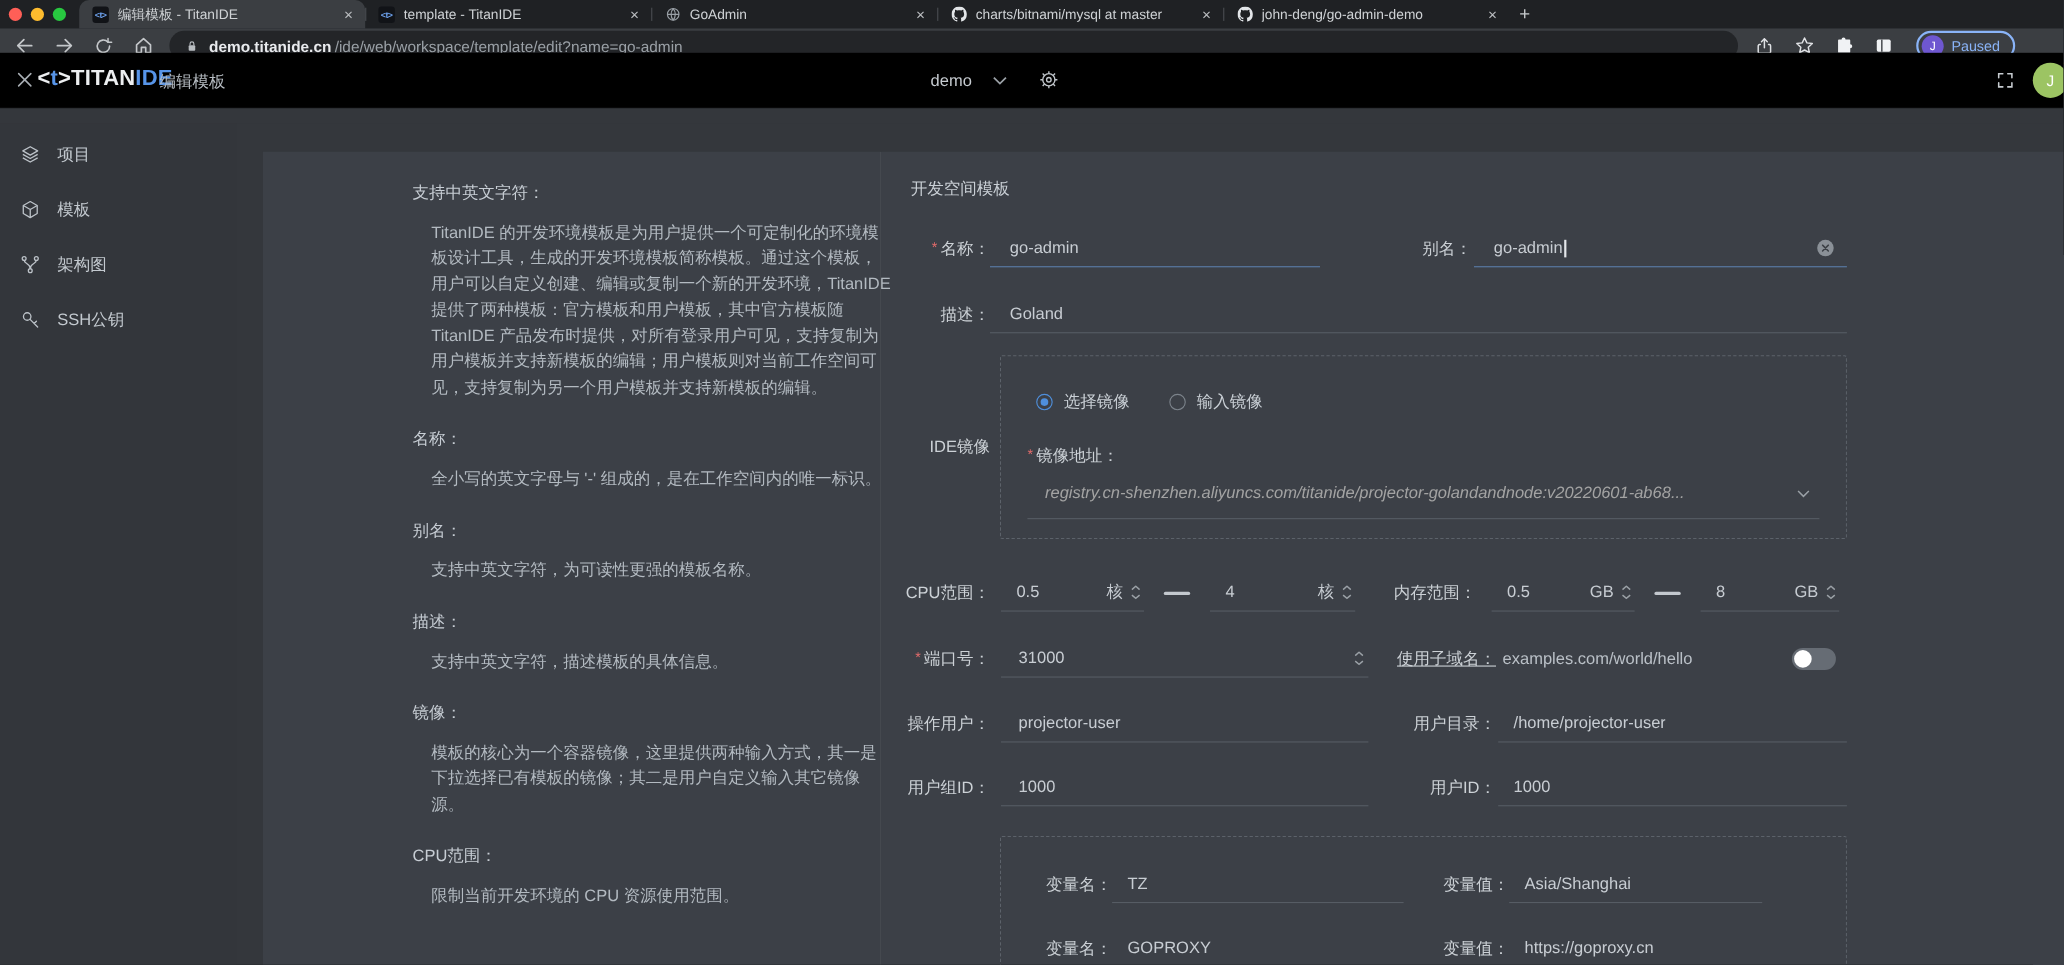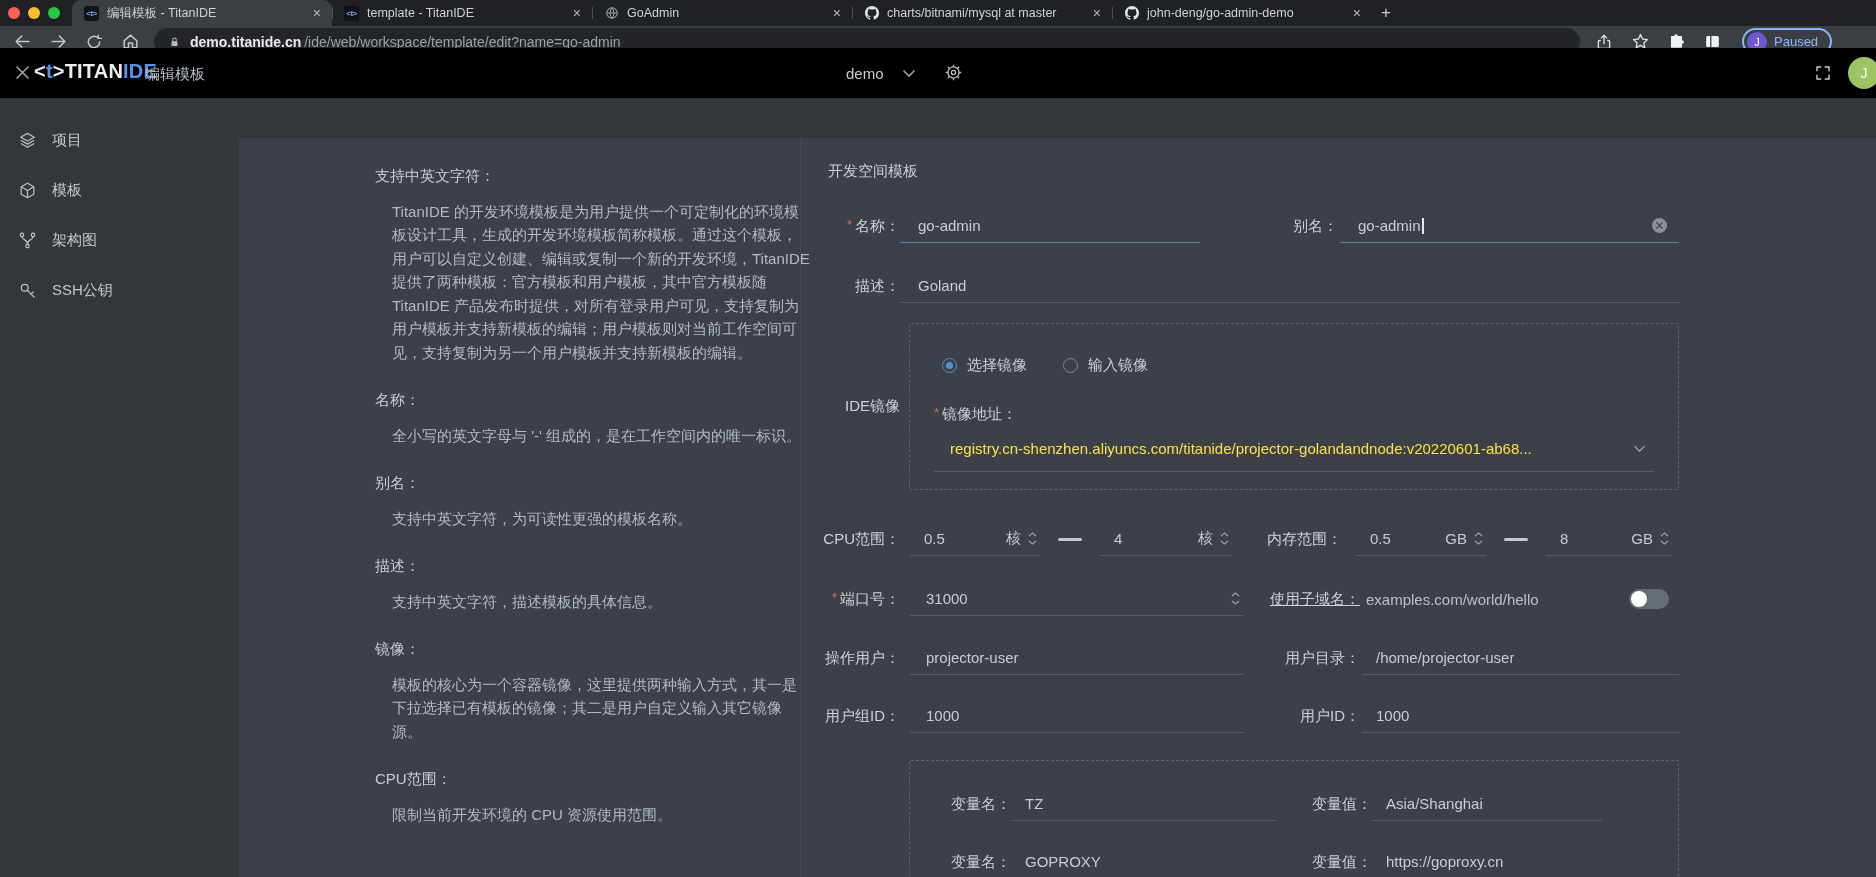--- a/index.html
+++ b/index.html
@@ -71,21 +71,21 @@
   .f-ide { position:absolute; left:0; top:185px; width:879px; height:167px; display:flex; }
   .ide-box { flex:1; margin-left:9px; border:1px dashed #5c626a; border-radius:2px; padding:30px 24px 0 24px; min-width:0; }
   .radio-row { display:flex; align-items:center; margin:2px 0 30px 8px; }
   .radio { width:15px; height:15px; border-radius:50%; border:1.5px solid #7c838b; flex:none; display:flex; align-items:center; justify-content:center; }
   .radio.on { border-color:#4f8fdc; }
   .radio.on::after { content:""; width:7px; height:7px; border-radius:50%; background:#4f8fdc; }
   .radio-label { margin:0 0 0 10px; color:#c9cfd5; }
   .radio-gap { width:36px; }
   .addr-label { margin-bottom:16px; color:#ccd1d6; }
   .sel { border-bottom:1px solid #565c64; display:flex; align-items:center; padding:0 8px 14px 16px; }
-  .sel .sv { flex:1; white-space:nowrap; overflow:hidden; color:#fde047; }
+  .sel .sv { flex:1; white-space:nowrap; overflow:hidden; color:#a3a3a3;font-style:italic; }
 
   .mini { display:flex; align-items:center; border-bottom:1px solid #565c64; height:34px; flex:none; }
   .mini .mv { flex:1; padding-left:14px; }
   .mini .unit { color:#c6cbd1; margin-right:7px; flex:none; }
   .stepper { display:flex; flex-direction:column; gap:3px; margin-right:3px; flex:none; }
   .dash { width:24px; height:3px; border-radius:2px; background:#c3c8ce; margin:0 18px; flex:none; }
 
   .switch { width:40px; height:20px; border-radius:10px; background:#666c74; position:relative; flex:none; }
   .switch::after { content:""; position:absolute; left:2px; top:2px; width:16px; height:16px; border-radius:50%; background:#fff; }
 

